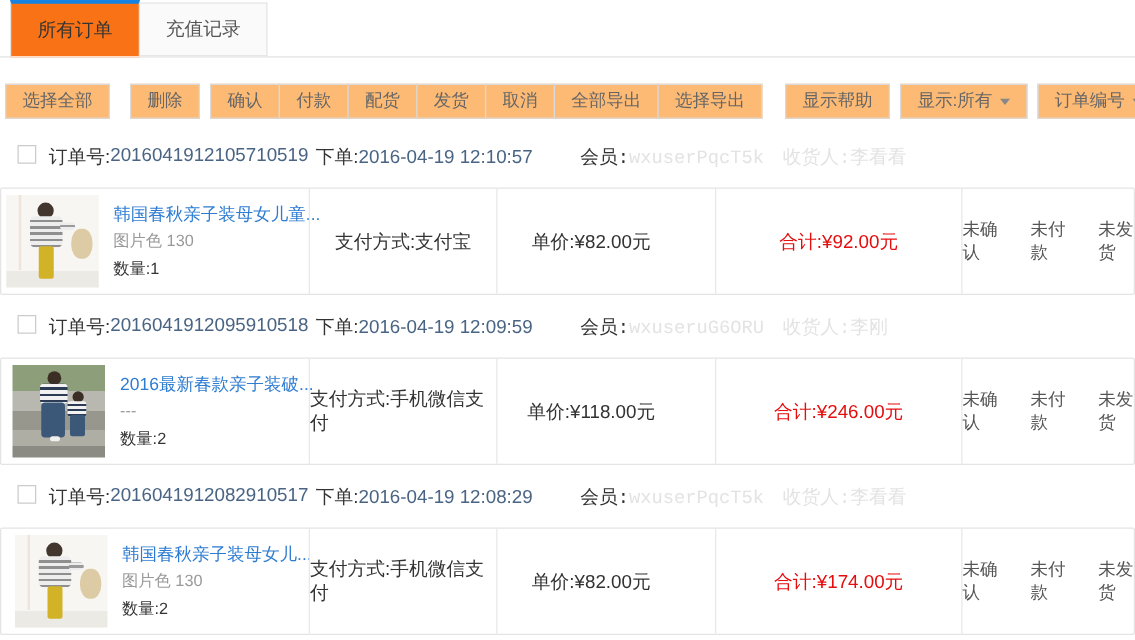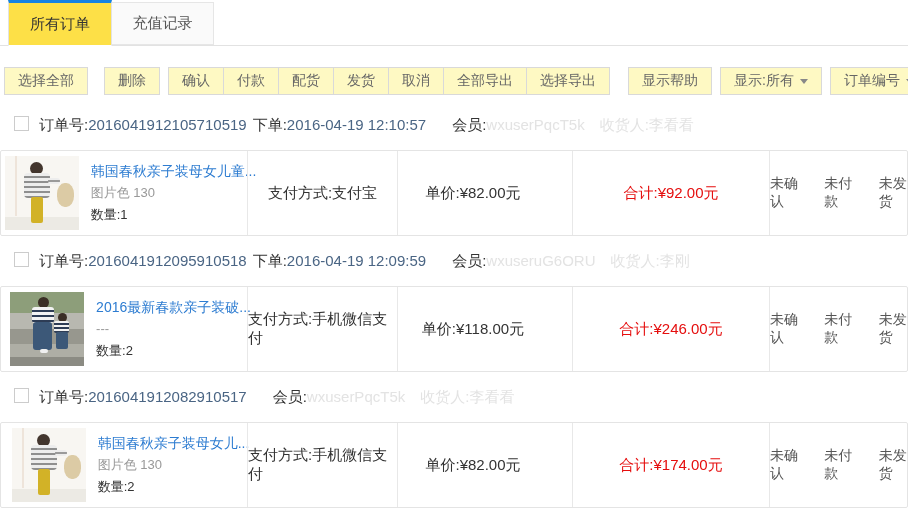--- a/index.html
+++ b/index.html
@@ -5,51 +5,51 @@
   * { box-sizing: border-box; margin: 0; padding: 0; }
   html,body { width:908px; height:512px; }
   body {
     font-family: "Liberation Sans", "DejaVu Sans", sans-serif;
     background:#fff; color:#333; overflow:hidden; font-size:14px;
   }
   
   .tabbar { height:46px; border-bottom:1px solid #e2e2e2; display:flex; align-items:stretch; padding-left:8px; }
   .tab { display:flex; align-items:center; justify-content:center; font-size:15px; cursor:pointer; }
   .tab.active {
-    width:104px; background:#fde047; color:#333;
+    width:104px; background:#f97316; color:#333;
     border:1px solid #e2e2e2; border-top:3px solid #1583e3; border-bottom:1px solid #fff;
     margin-bottom:-1px;
   }
   .tab.inactive {
     width:102px; background:#fafafa; color:#555;
     border:1px solid #e6e6e6; border-left:none; margin-top:2px;
   }
   
   .toolbar { display:flex; align-items:center; padding:16px 0 0 4px; height:54px; white-space:nowrap; }
   .btn {
-    height:28px; padding:0 13px; background:#fef9c3; border:1px solid #d9d9d9;
+    height:28px; padding:0 13px; background:#fdba74; border:1px solid #d9d9d9;
     color:#666; font-size:14px; font-family:inherit; cursor:pointer; display:inline-flex; align-items:center;
   }
   .btn + .btn.standalone { margin-left:8px; }
   .btn.standalone { margin-right:8px; }
   .btn-group { display:flex; margin-right:18px; }
   .btn-group .btn { margin-left:-1px; }
   .btn-group .btn:first-child { margin-left:0; }
   .right-tools { margin-left:auto; display:flex; align-items:center; }
   .dropdown { margin-left:8px; }
   .caret { display:inline-block; margin-left:6px; width:0; height:0; border-left:4px solid transparent; border-right:4px solid transparent; border-top:5px solid #888; }
   
   .order { margin-top:16px; }
   .order:first-of-type { margin-top:14px; }
   .order-head { height:34px; display:flex; align-items:flex-start; padding-left:14px; font-size:15px; }
   .checkbox { width:15px; height:15px; border:1px solid #ccc; background:#fff; margin-right:10px; flex:none; cursor:pointer; }
   .oh-label { color:#333; }
   .oh-val { color:#4a6584; }
   .oh-time { margin-left:6px; }
-  .oh-member { margin-left:26px; }
+  .oh-member { margin-left:38px;font-family:Liberation Mono, monospace; }
   .oh-member .faint { color:#e3e3e3; }
   .order-card { border:1px solid #e4e4e4; border-radius:2px; display:flex; height:86px; }
   .col { display:flex; align-items:center; justify-content:center; border-left:1px solid #e8e8e8; font-size:15px; color:#333; }
   .col-product { width:246px; border-left:none; justify-content:center; padding-left:13px; }
   .col-pay   { width:150px; }
   .col-price { width:151px; }
   .col-total { width:197px; color:#e50e0e;margin-left:24px; }
   .col-status{ flex:1; color:#555; font-size:14px; gap:26px; }
   .pinfo { margin-left:12px; line-height:22px; font-size:13px; }
   .ptitle { color:#2d7cd1; font-size:14px; cursor:pointer; white-space:nowrap; }
@@ -181,20 +181,21 @@
       <span>未发货</span>
     </div>
   </div>
 </div>
 
 <div class="order">
   <div class="order-head">
     <span class="checkbox"></span>
     <span class="oh-label">订单号:</span>
       <span class="oh-val">2016041912082910517</span>
+    <span class="oh-time"><span class="oh-label">下单:</span><span class="oh-val">2016-04-19 12:08:29</span></span>
     <span class="oh-member"><span class="oh-label">会员:</span><span class="faint">wxuserPqcT5k　收货人:李看看</span></span>
   </div>
   <div class="order-card">
     <div class="col col-product">
       <div class="thumb img-a">
         <i class="wallline"></i>
           <i class="blob"></i>
         <i class="head"></i>
           <i class="torso"></i>
         <i class="arm"></i>

